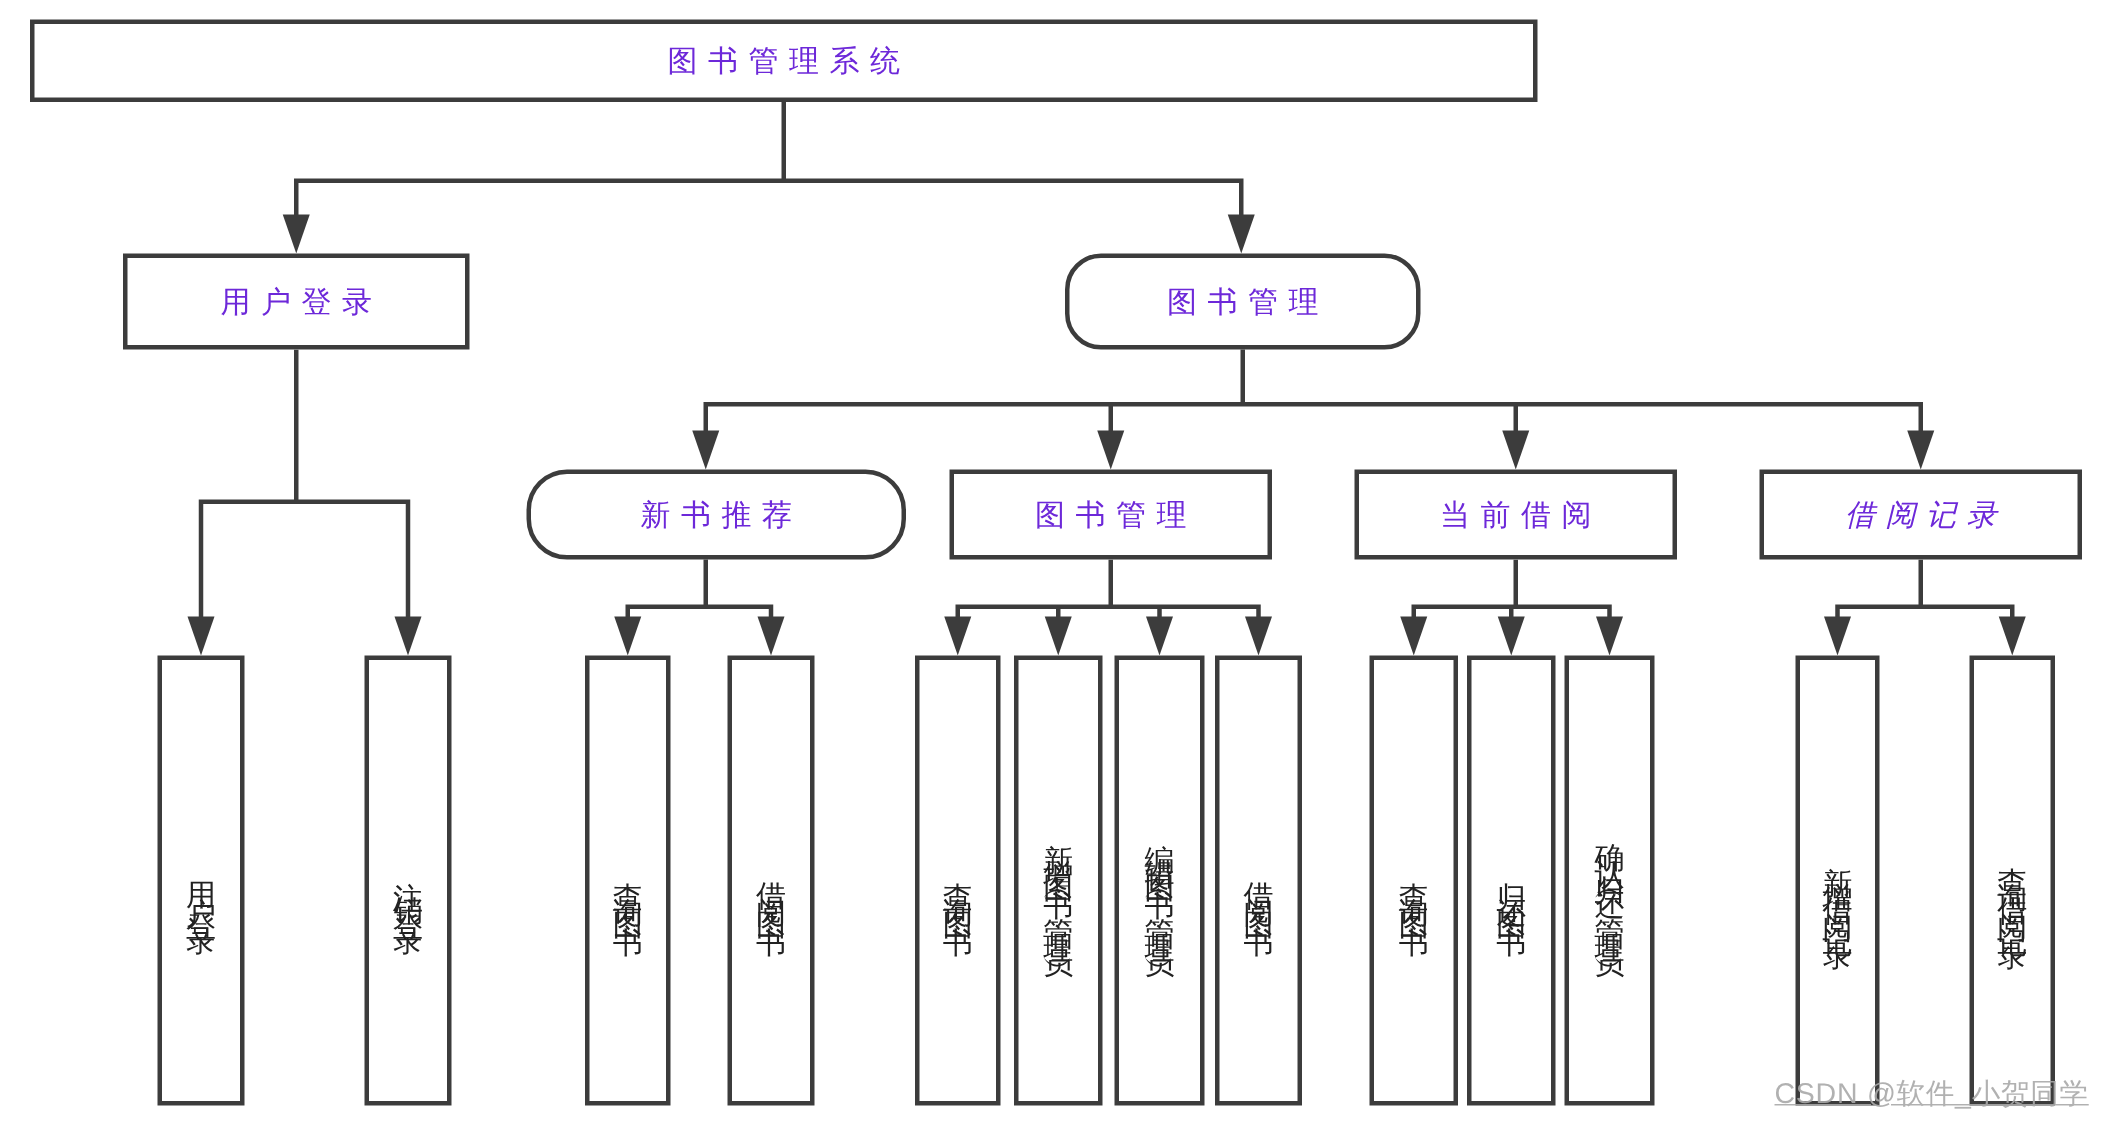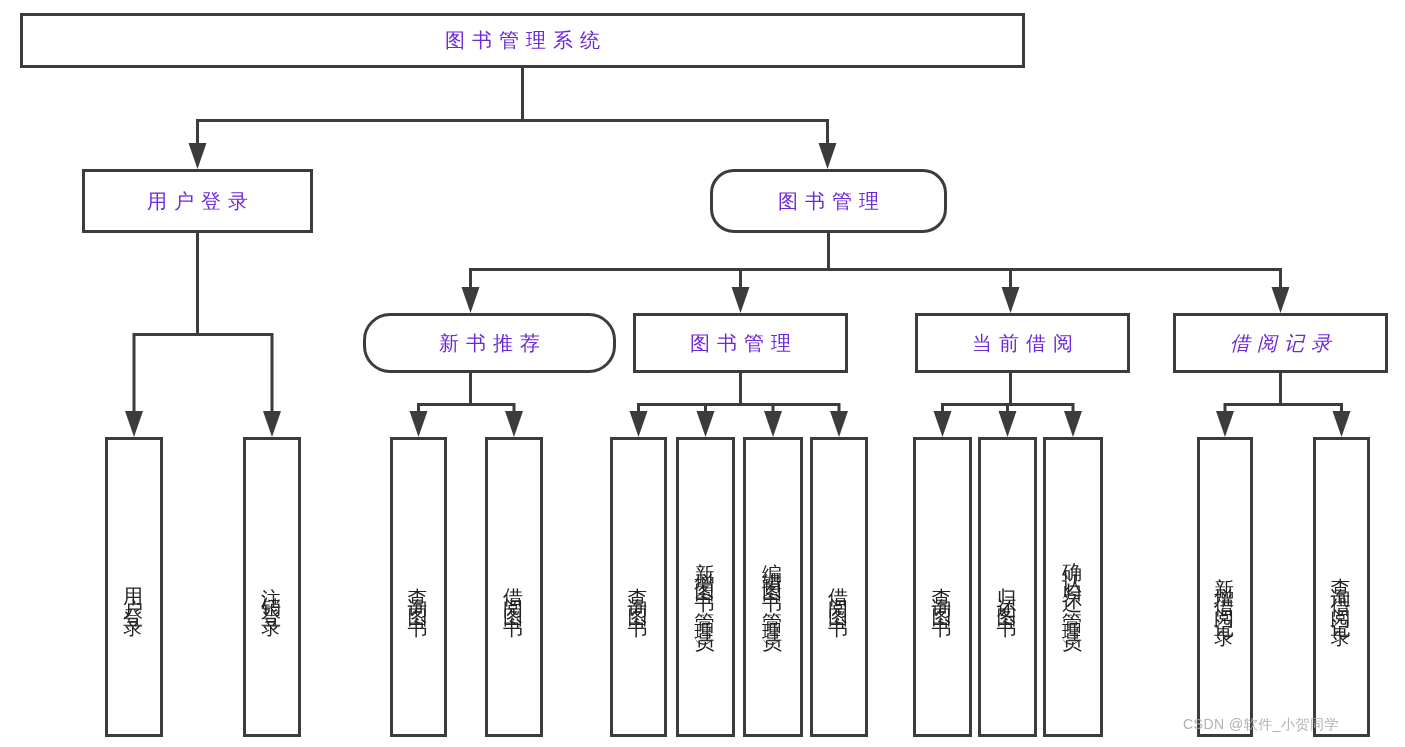--- a/index.html
+++ b/index.html
@@ -17,22 +17,22 @@
     font-size:20px; color:#6d28d9; letter-spacing:7px; margin-right:-7px;
     white-space:nowrap;
   }
   .vlabel {
     writing-mode:vertical-rl; text-orientation:mixed;
     font-size:20px; color:#222222; letter-spacing:10px; margin-bottom:-10px;
     white-space:nowrap;
   }
   .watermark {
     position:absolute; left:1183px; top:716px;
-    font-size:14px; color:#a9a9a9; letter-spacing:0.5px;
-    white-space:nowrap; z-index:5; opacity:0.9;
+    font-size:19px; color:#a9a9a9; letter-spacing:0.5px;
+    white-space:nowrap; z-index:5; opacity:0.9;text-decoration:underline;
   }
 </style>
 </head>
 <body>
 
 <div class="canvas">
 
   <svg class="connectors" width="1405" height="747" viewBox="0 0 1405 747">
     <g stroke="#3c3c3c" stroke-width="3" fill="none">
       <path d="M522.5 68 V122 M197.5 120.5 H827.5 M197.5 119 V147 M827.5 119 V147"></path>
@@ -70,27 +70,27 @@
     <span class="hlabel">图书管理系统</span>
   </div>
 
   <div class="box" style="left:82px; top:169px; width:231px; height:64px;">
     <span class="hlabel">用户登录</span>
   </div>
   <div class="box" style="left:710px; top:169px; width:237px; height:64px;border-radius:24px;">
     <span class="hlabel">图书管理</span>
   </div>
 
-  <div class="box" style="left:363px; top:313px; width:253px; height:60px;border-radius:27px;">
+  <div class="box" style="left:351px; top:313px; width:253px; height:60px;border-radius:27px;">
     <span class="hlabel">新书推荐</span>
   </div>
   <div class="box" style="left:633px; top:313px; width:215px; height:60px;">
     <span class="hlabel">图书管理</span>
   </div>
-  <div class="box" style="left:903px; top:313px; width:215px; height:60px;margin-left:12px;">
+  <div class="box" style="left:903px; top:313px; width:215px; height:60px;">
     <span class="hlabel">当前借阅</span>
   </div>
   <div class="box" style="left:1173px; top:313px; width:215px; height:60px;font-style:italic;">
     <span class="hlabel">借阅记录</span>
   </div>
 
   <div class="box" style="left:105px; top:437px; width:58px; height:300px;">
     <span class="vlabel">用户登录</span>
   </div>
   <div class="box" style="left:243px; top:437px; width:58px; height:300px;">

